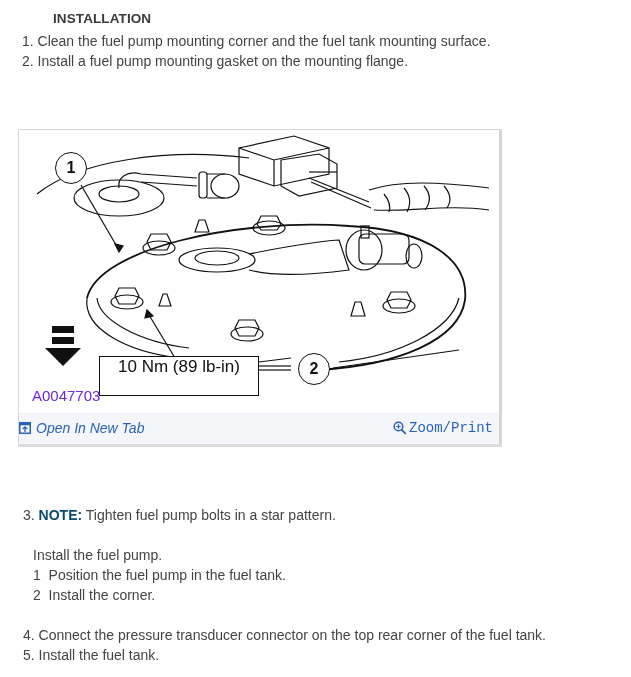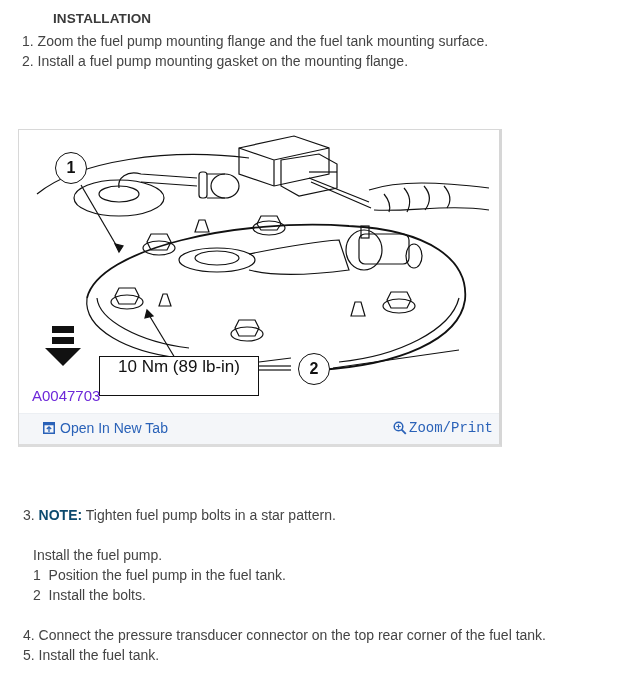--- a/index.html
+++ b/index.html
@@ -20,21 +20,21 @@
   }
   .figure svg.art { position: absolute; left: 0; top: 0; }
   .figure-footer {
     position: absolute; left: 0; right: 0; bottom: 0; height: 30px;
     background: #f4f6f9; border-top: 1px solid #eceff3;
   }
   .footer-link {
     position: absolute; top: 6px; font-size: 14px; color: #2a62b8;
     display: flex; align-items: center; gap: 5px; cursor: pointer; text-decoration: none;
   }
-  .footer-link.left { left: 24px; }
+  .footer-link.left { left: 0; font-style: italic; }
   .footer-link.right { right: 6px; gap: 2px; font-family: Liberation Mono, monospace; }
   .img-id {
     position: absolute; left: 13px; top: 257px; font-size: 15px; color: #6d28d9;
     font-family: "Liberation Sans", sans-serif;
   }
   .torque-box {
     position: absolute; left: 80px; top: 226px; width: 160px; height: 40px;
     border: 1.5px solid #111; background: #fff; box-sizing: border-box;
     font-size: 17px; color: #111; text-align: center; line-height: 19px;
   }
@@ -45,21 +45,21 @@
   }
   b.note { font-weight: bold; color: #0c4a6e; }
 </style>
 </head>
 <body>
 
 <div class="heading">INSTALLATION</div>
 
 <div class="line" style="left:22px; top:33px;">
   <span>1.</span>
-  <span>Zoom the fuel pump mounting flange and the fuel tank mounting surface.</span>
+  <span>Clean the fuel pump mounting corner and the fuel tank mounting surface.</span>
 </div>
 <div class="line" style="left:22px; top:53px;">
   <span>2.</span>
   <span>Install a fuel pump mounting gasket on the mounting flange.</span>
 </div>
 
 <div class="figure">
   <svg class="art" width="480" height="290" viewBox="0 0 480 290" fill="none" stroke="#111" stroke-width="1.2">
 
     <path d="M18 64 C 60 30, 150 18, 230 28"></path>
@@ -159,21 +159,21 @@
   <b class="note">NOTE:</b><span> Tighten fuel pump bolts in a star pattern.</span>
 </div>
 
 <div class="line" style="left:33px; top:547px;">Install the fuel pump.</div>
 <div class="line" style="left:33px; top:567px;">
   <span>1</span>&nbsp;
   <span>Position the fuel pump in the fuel tank.</span>
 </div>
 <div class="line" style="left:33px; top:587px;">
   <span>2</span>&nbsp;
-  <span>Install the bolts.</span>
+  <span>Install the corner.</span>
 </div>
 
 <div class="line" style="left:23px; top:627px;">
   <span>4.</span>
   <span>Connect the pressure transducer connector on the top rear corner of the fuel tank.</span>
 </div>
 <div class="line" style="left:23px; top:647px;">
   <span>5.</span>
   <span>Install the fuel tank.</span>
 </div>

